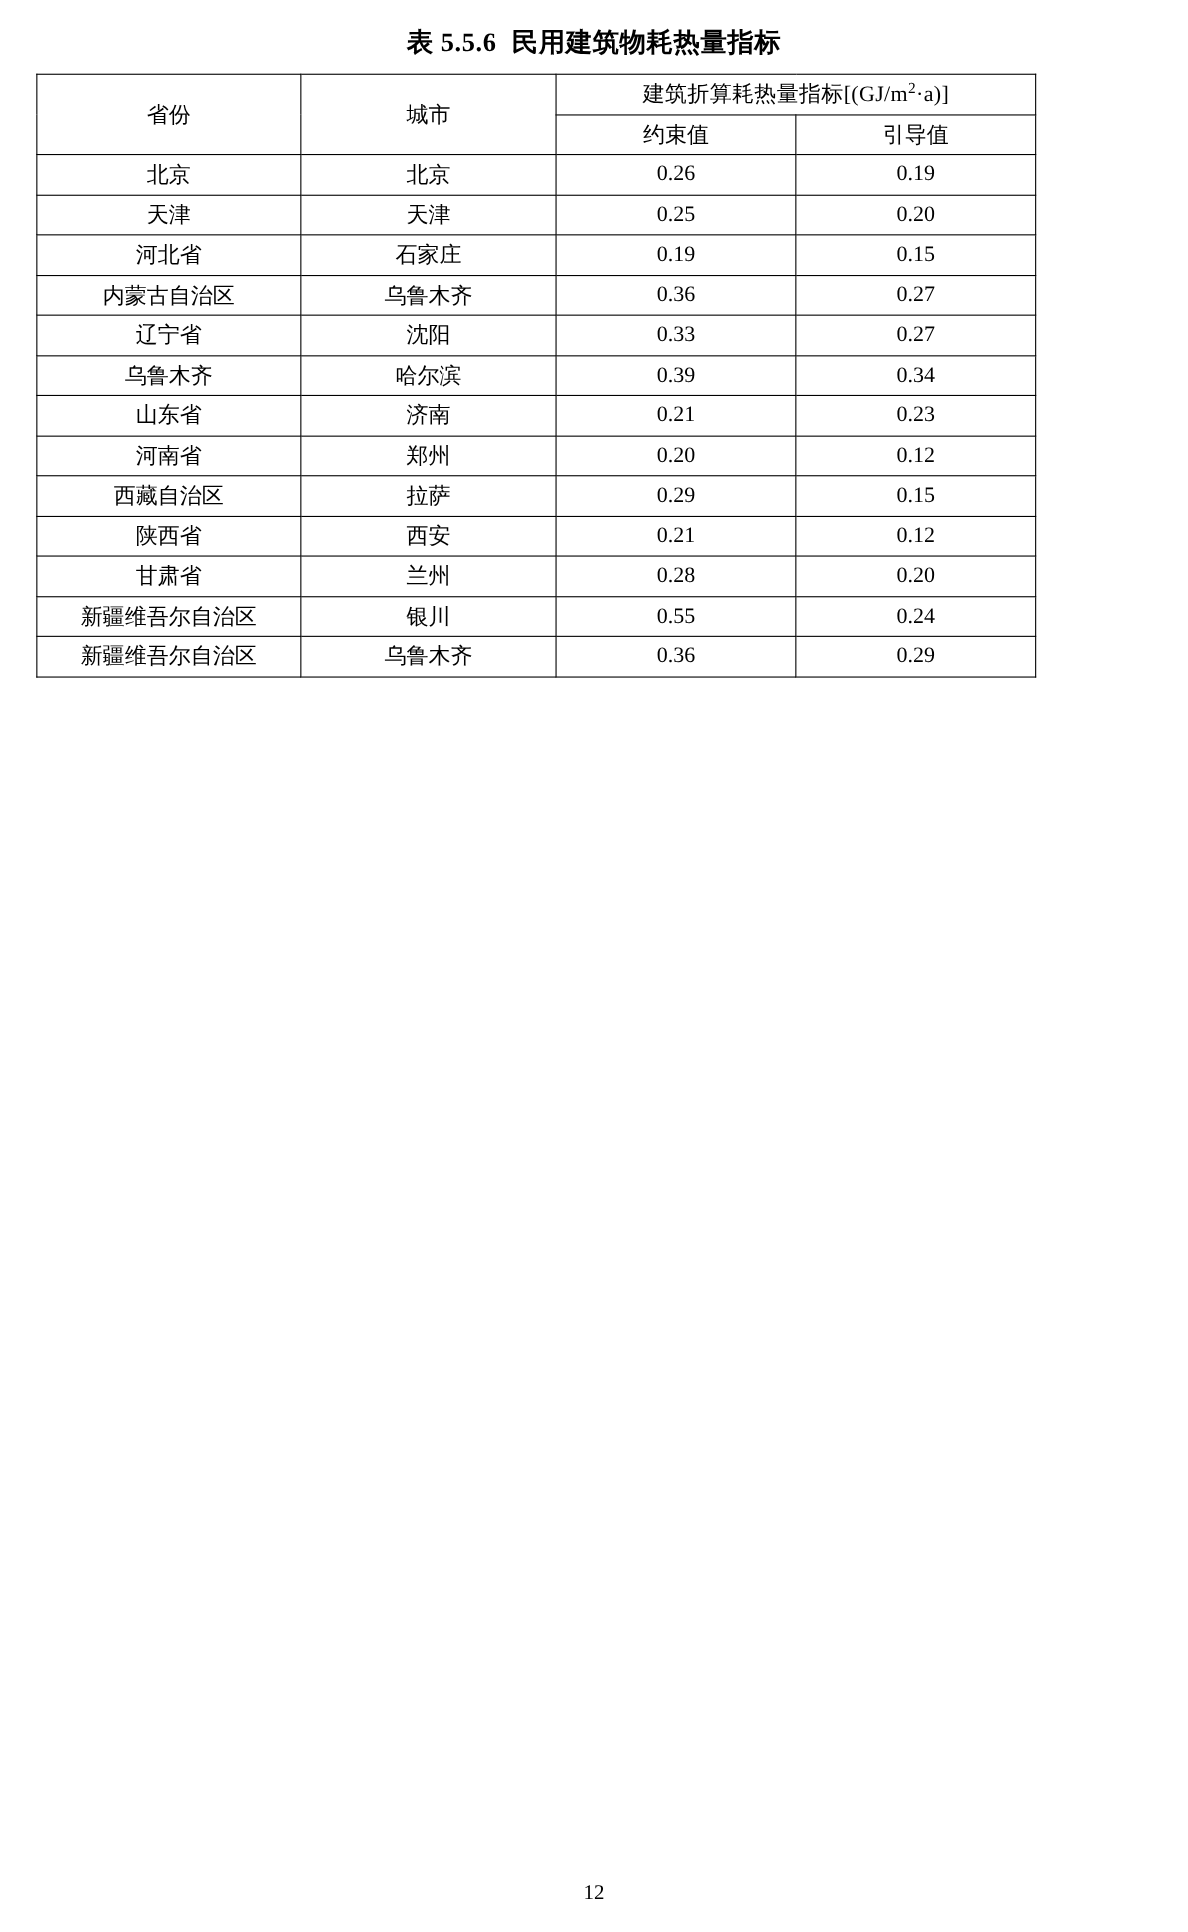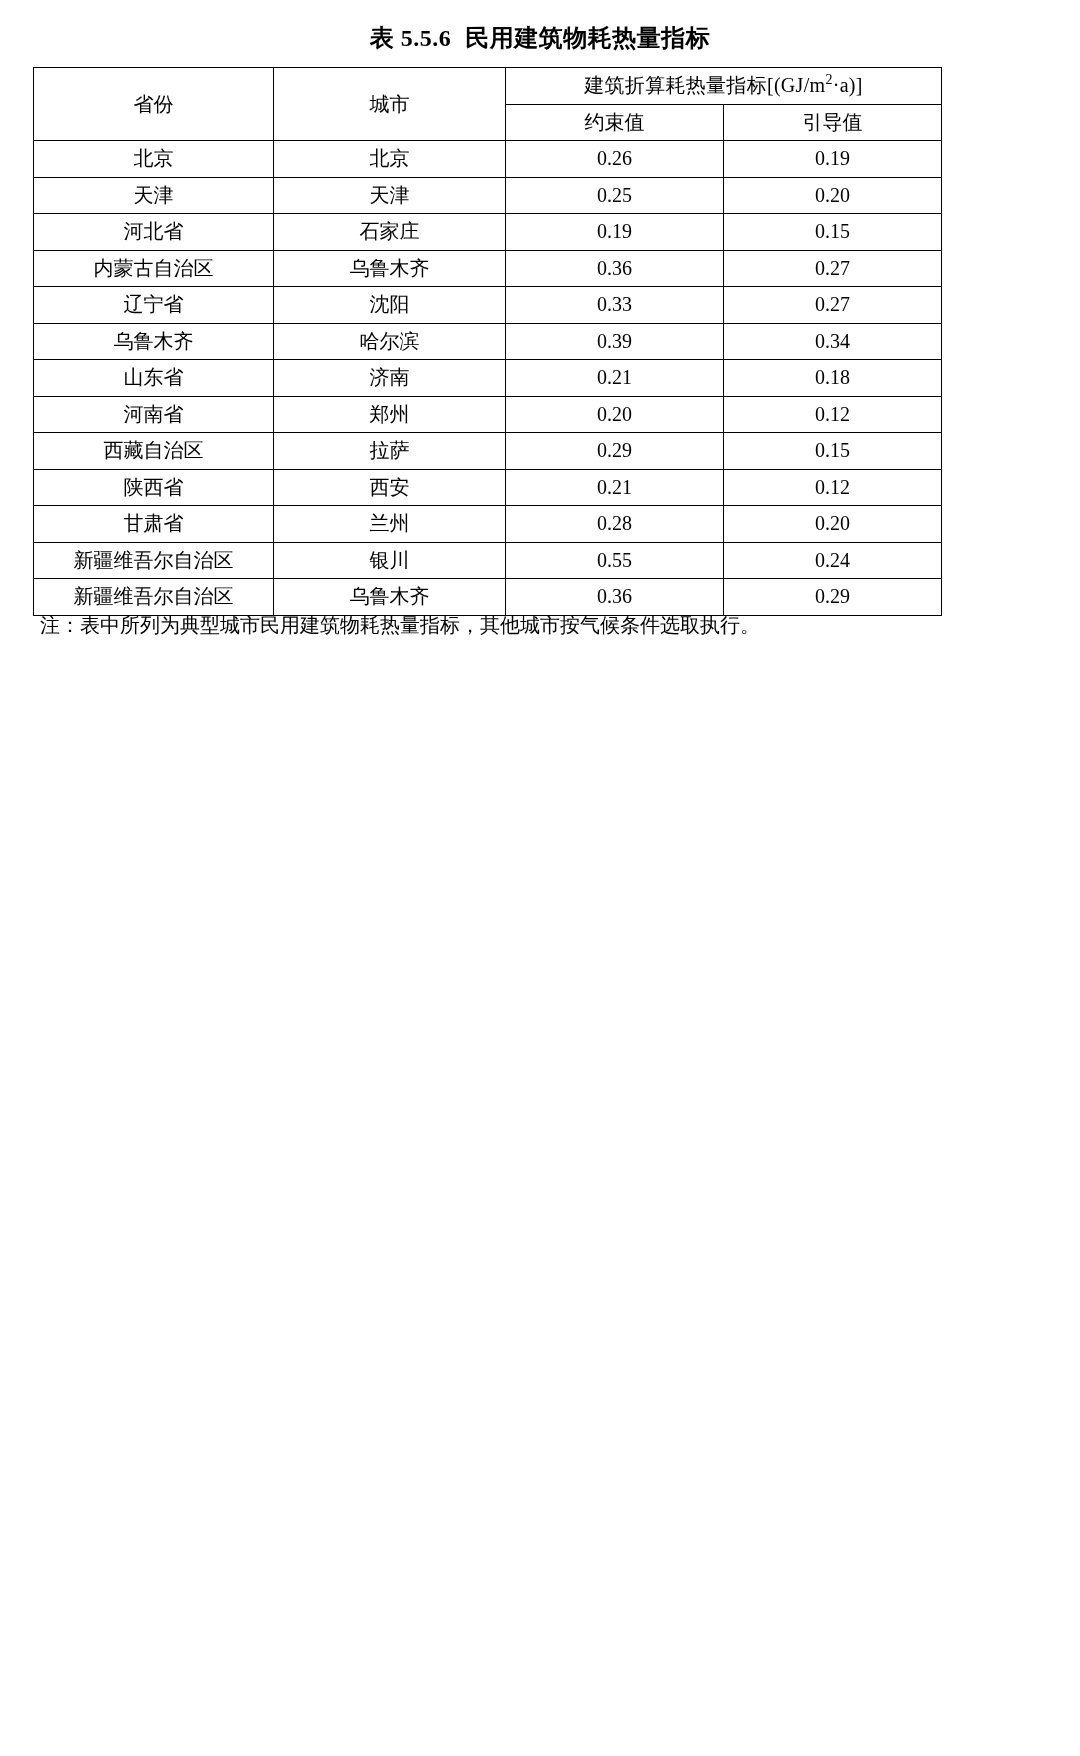--- a/index.html
+++ b/index.html
@@ -159,21 +159,21 @@
       <tr>
         <td>乌鲁木齐</td>
         <td>哈尔滨</td>
         <td>0.39</td>
         <td>0.34</td>
       </tr>
       <tr>
         <td>山东省</td>
         <td>济南</td>
         <td>0.21</td>
-        <td>0.18</td>
+        <td>0.23</td>
       </tr>
       <tr>
         <td>河南省</td>
         <td>郑州</td>
         <td>0.20</td>
         <td>0.12</td>
       </tr>
       <tr>
         <td>西藏自治区</td>
         <td>拉萨</td>
@@ -200,17 +200,17 @@
       </tr>
       <tr>
         <td>新疆维吾尔自治区</td>
         <td>乌鲁木齐</td>
         <td>0.36</td>
         <td>0.29</td>
       </tr>
     </tbody>
   </table>
 
-  <div class="note">注：表中所列为典型城市民用建筑物耗热量指标，其他城市按气候条件选取执行。</div>
-
+
+  <div class="page-number">12</div>
 
 
 </div>
 
 </body></html>

